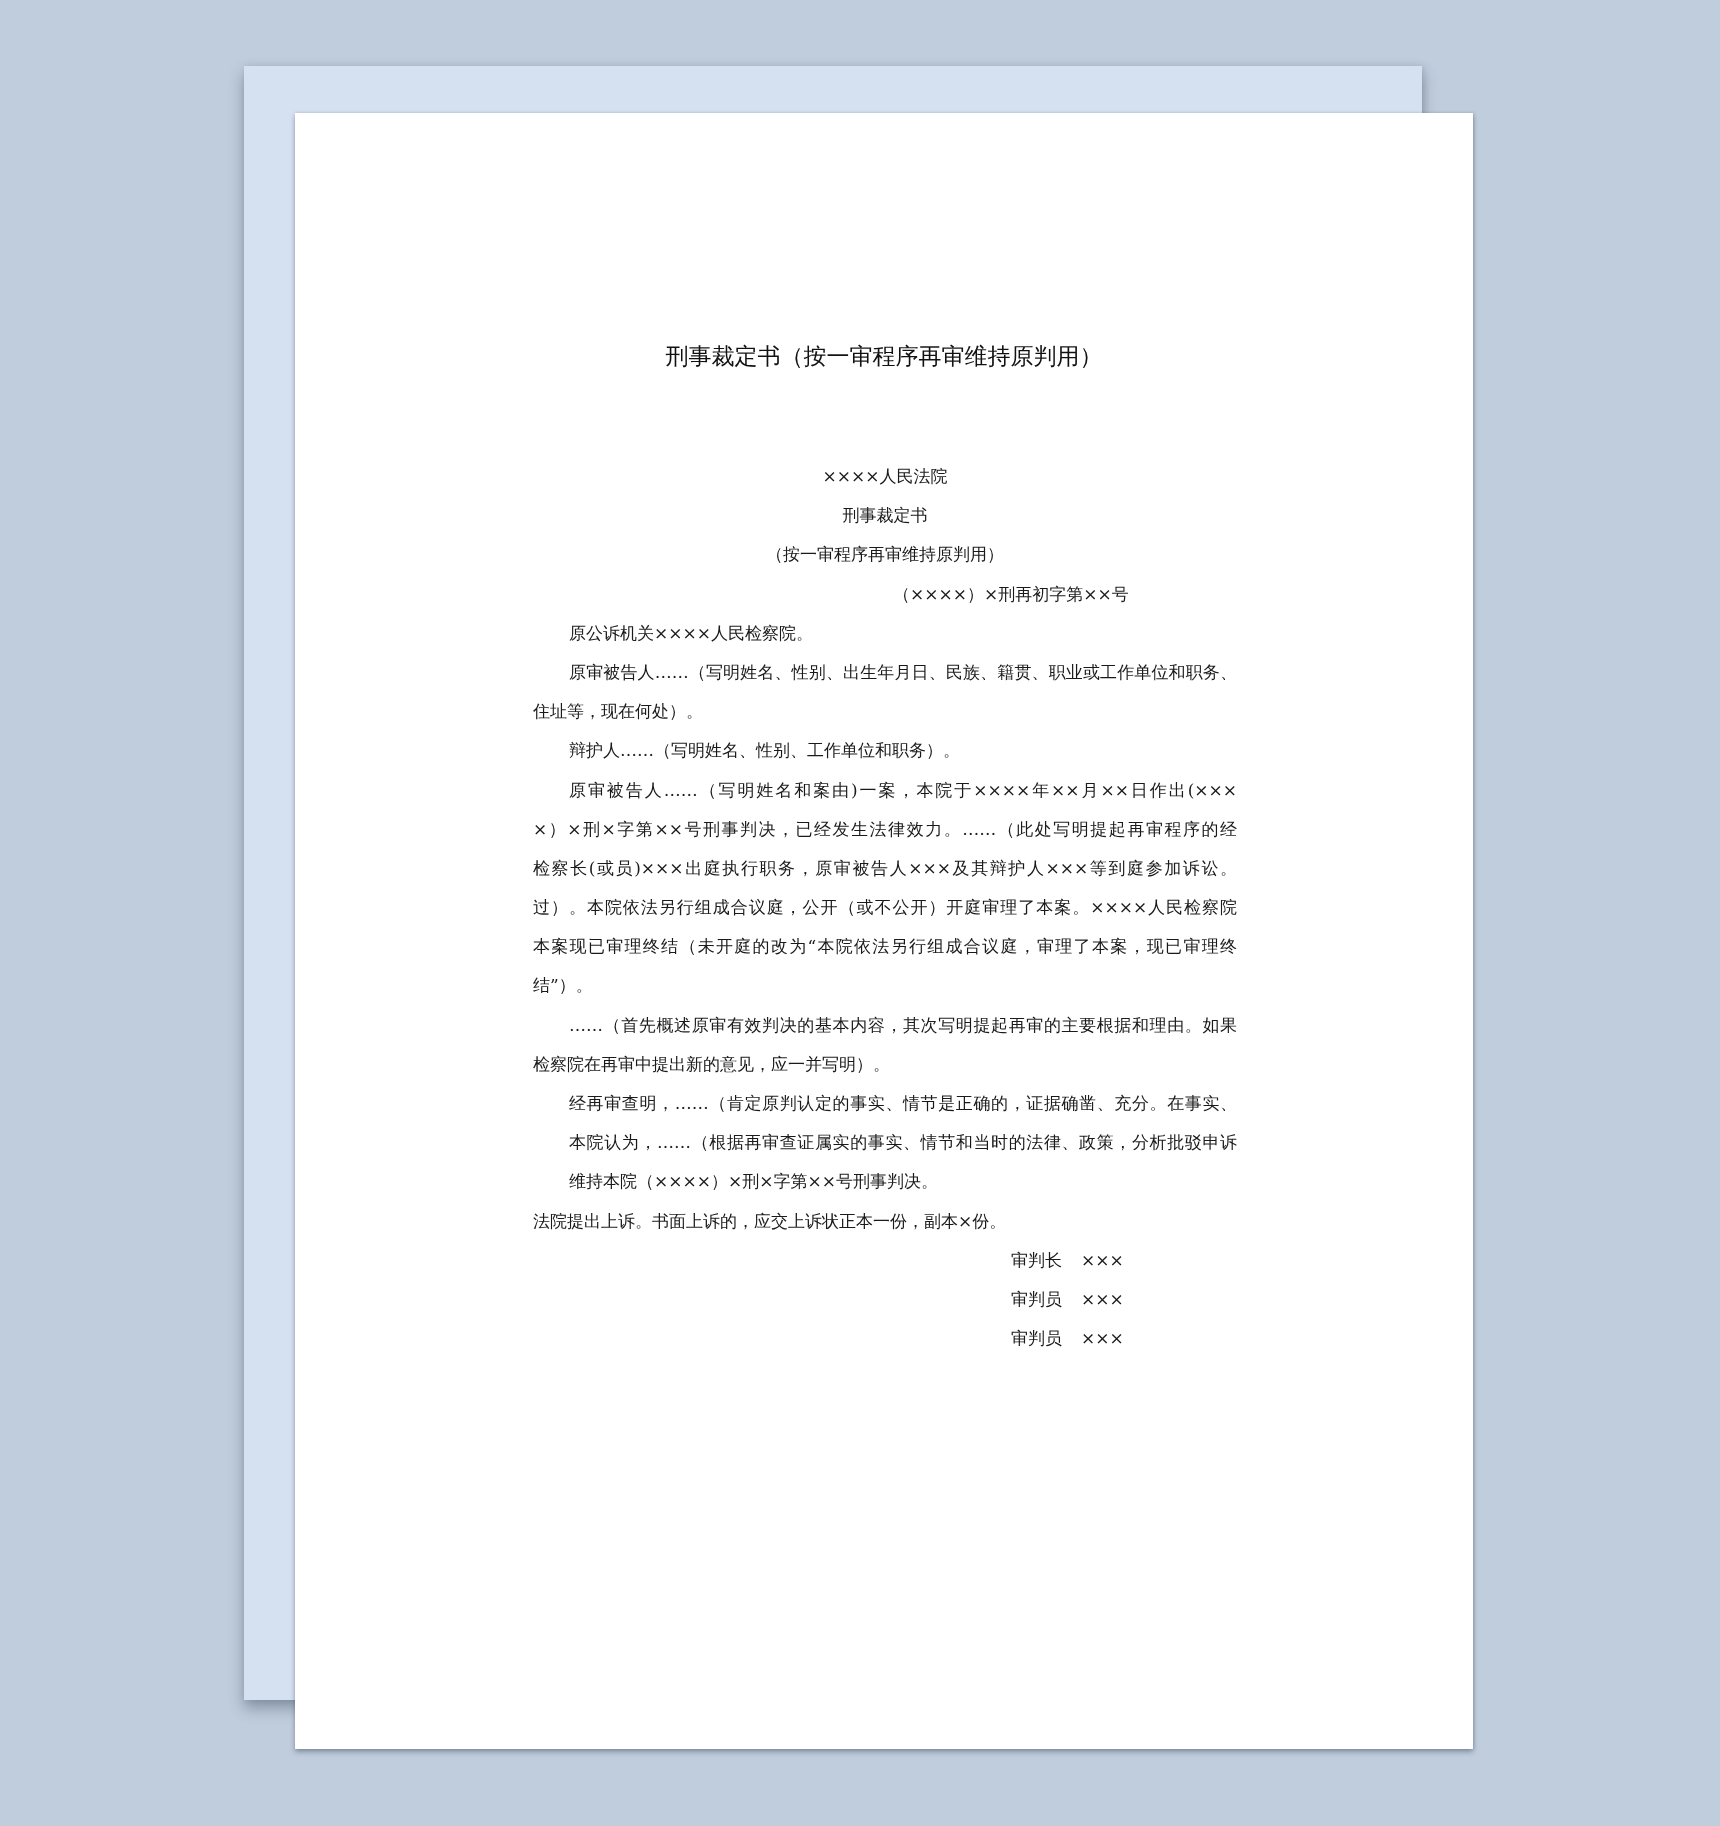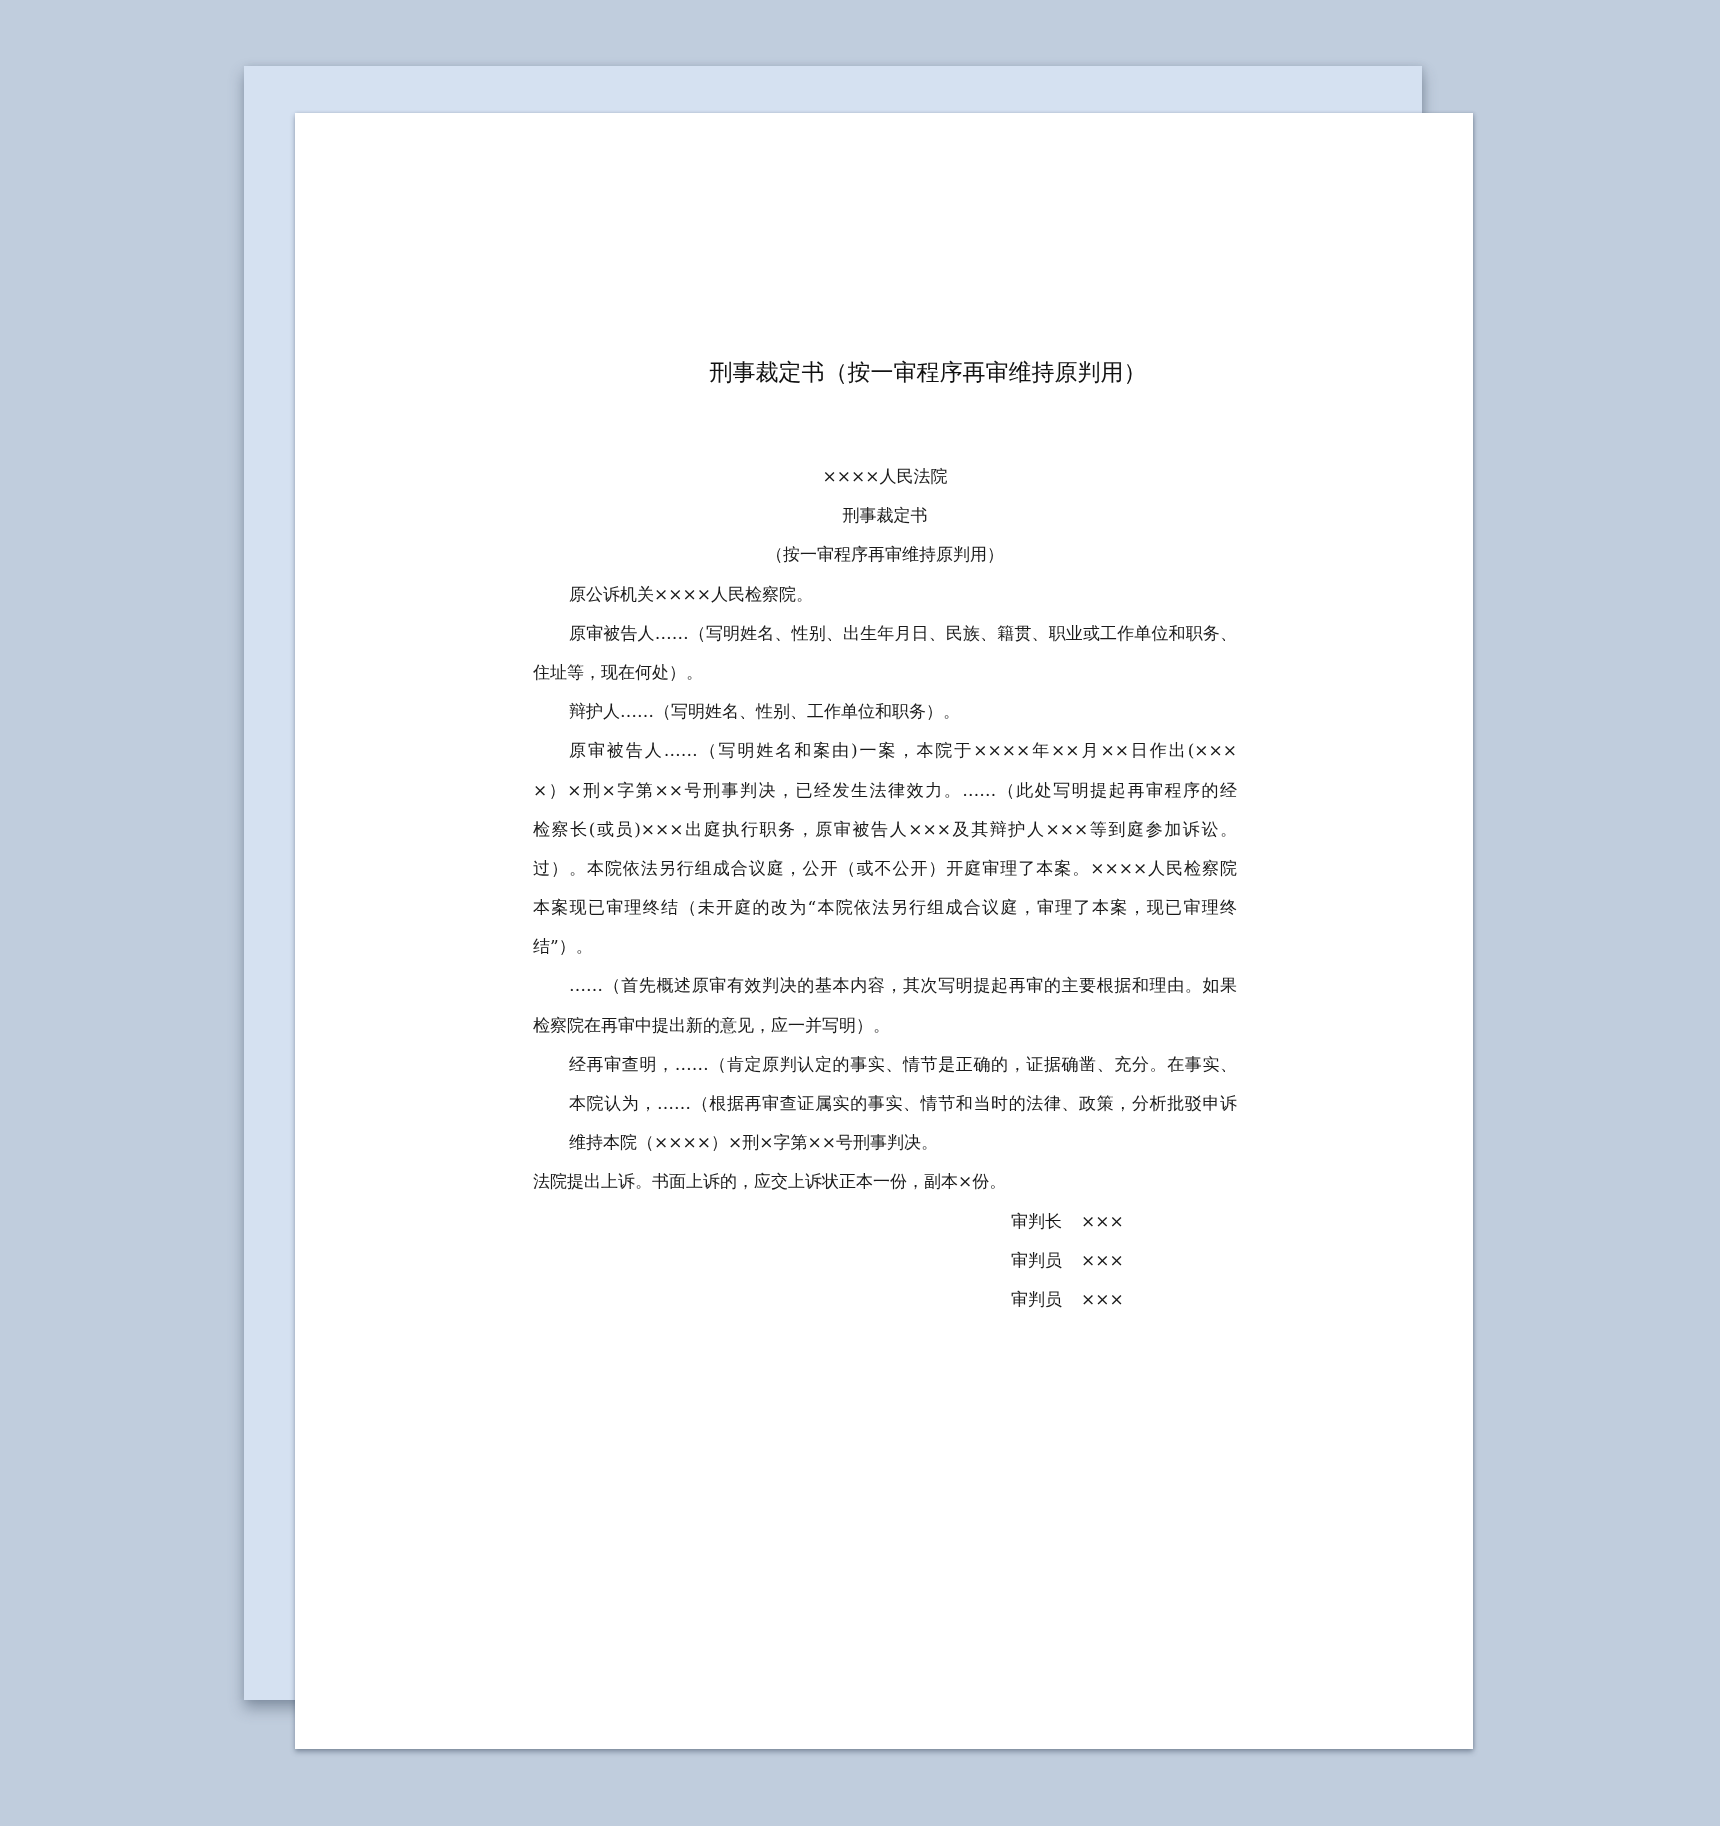--- a/index.html
+++ b/index.html
@@ -20,26 +20,25 @@
   .front-page {
     position: absolute;
     left: 295px; top: 113px;
     width: 1178px; height: 1636px;
     background: #ffffff;
     box-shadow: 0 3px 5px rgba(60,75,95,0.45), 1px 0 3px rgba(60,75,95,0.2);
   }
   .doc-title {
     position: absolute;
     left: 0; width: 100%;
-    top: 244px;
+    top: 228px;
     text-align: center;
     font-size: 23px;
     color: #111;
     font-family: Liberation Sans, sans-serif;
-    margin-left: 44px;
   }
   .content {
     position: absolute;
     left: 238px; top: 344px;
     width: 704px;
     color: #1a1a1a;
     font-size: 17px;
   }
   .line {
     height: 39.2px;
@@ -58,20 +57,21 @@
 
 <div class="back-page"></div>
 
 <div class="front-page">
   <div class="doc-title">刑事裁定书（按一审程序再审维持原判用）</div>
 
   <div class="content">
     <div class="line center">××××人民法院</div>
     <div class="line center">刑事裁定书</div>
     <div class="line center">（按一审程序再审维持原判用）</div>
+    <div class="line right-ref">（××××）×刑再初字第××号</div>
 
     <div class="line indent">原公诉机关××××人民检察院。</div>
     <div class="line indent just">原审被告人……（写明姓名、性别、出生年月日、民族、籍贯、职业或工作单位和职务、</div>
     <div class="line">住址等，现在何处）。</div>
     <div class="line indent">辩护人……（写明姓名、性别、工作单位和职务）。</div>
     <div class="line indent just">原审被告人……（写明姓名和案由)一案，本院于××××年××月××日作出(×××</div>
     <div class="line just">×）×刑×字第××号刑事判决，已经发生法律效力。……（此处写明提起再审程序的经</div>
     <div class="line just">检察长(或员)×××出庭执行职务，原审被告人×××及其辩护人×××等到庭参加诉讼。</div>
     <div class="line just">过）。本院依法另行组成合议庭，公开（或不公开）开庭审理了本案。××××人民检察院</div>
     <div class="line just">本案现已审理终结（未开庭的改为“本院依法另行组成合议庭，审理了本案，现已审理终</div>

